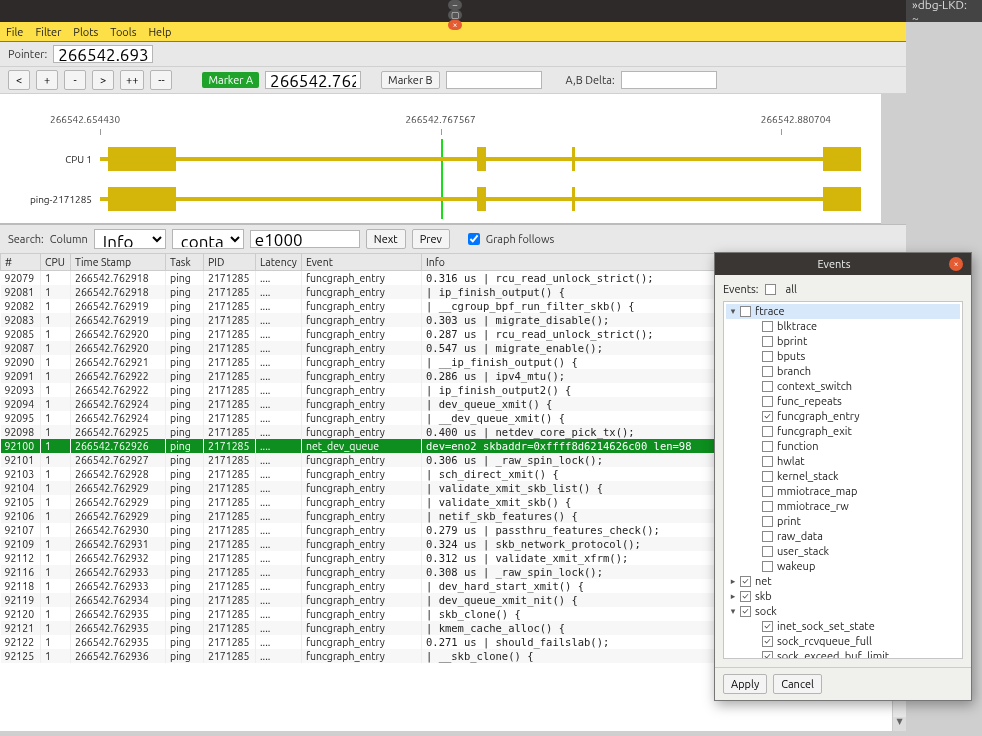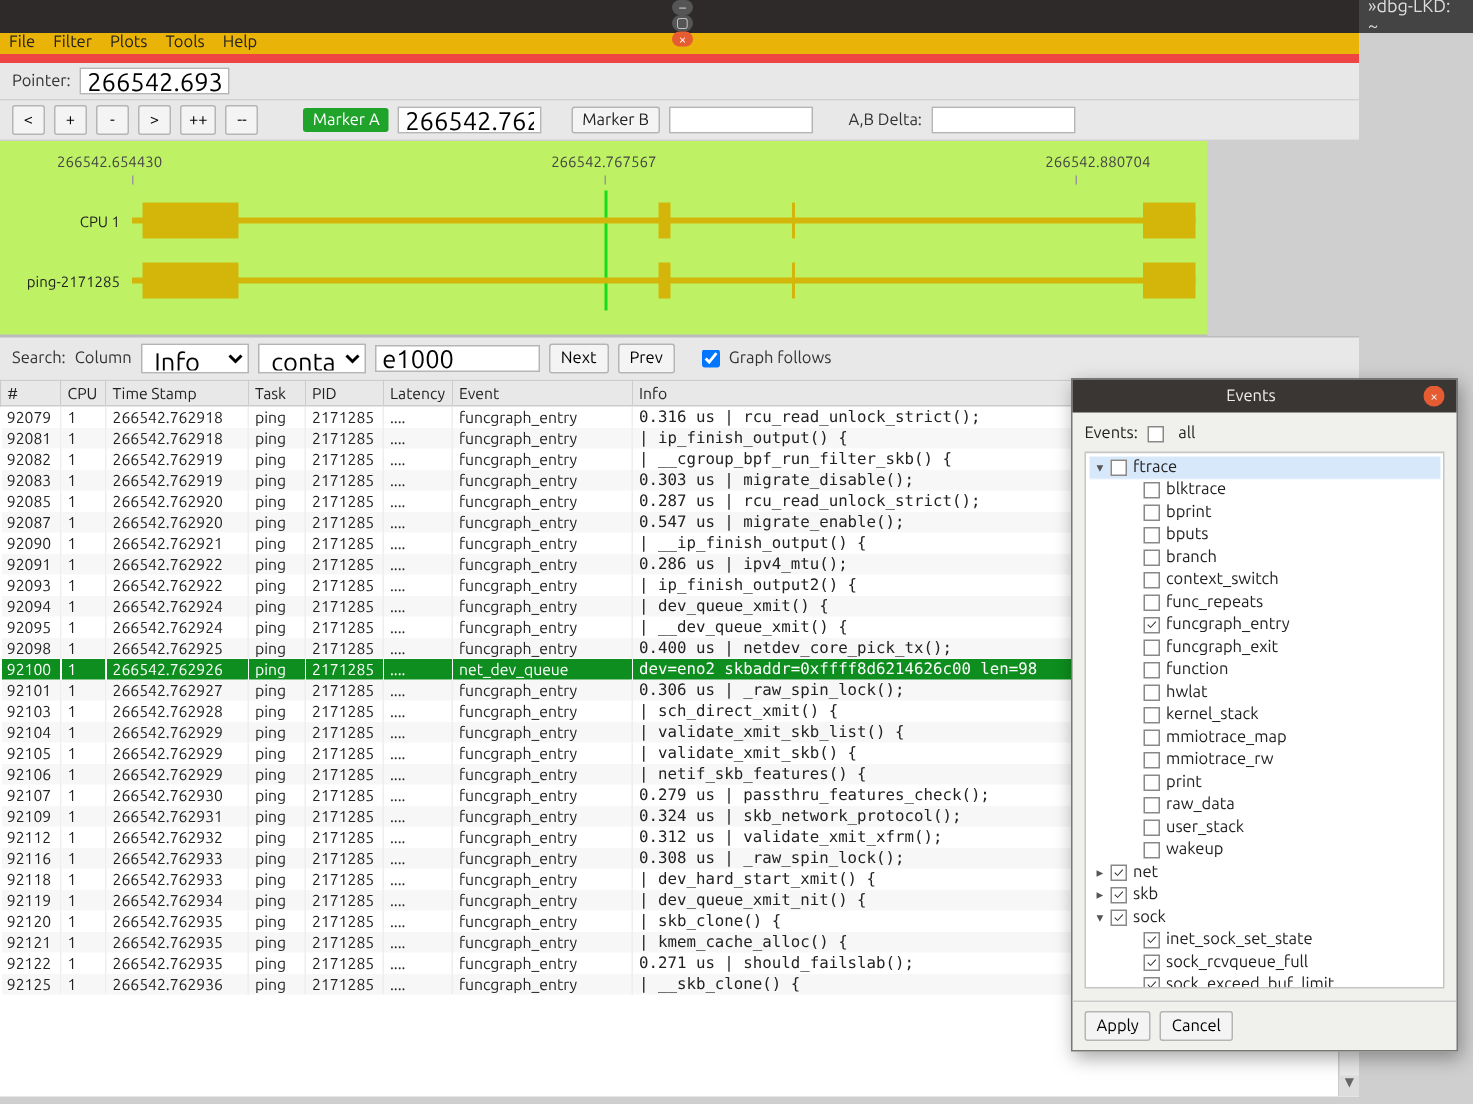--- a/index.html
+++ b/index.html
@@ -7,34 +7,34 @@
 
 
 .titlebar { background: #2e2a2a; color: #ddd; height: 22px; display: flex; align-items: center; padding: 0 6px; font-size: 11px; flex-direction: column; }
 .titlebar.main { width: 906px; }
 .titlebar .title { flex: 1; text-align: center; white-space: nowrap; overflow: hidden; }
 .winbtn { width: 14px; height: 14px; border-radius: 7px; background: #555; margin-left: 4px; display: inline-flex; align-items: center; justify-content: center; color: #ddd; font-size: 9px; cursor: pointer; }
 .winbtn.close { background: #e55b32; color:#fff; }
 .secondary-title { position: absolute; top: 0; right: 0; background: #444; color: #ddd; height: 22px; width: 76px; display: flex; align-items: center; padding: 0 6px; font-size: 12px; }
 
 
-.menubar { background: #eab308; height: 20px; display: flex; align-items: flex-start; padding: 0 6px; gap: 12px; border-bottom: 6px solid #ef4444; width: 906px; }
+.menubar { background: #fde047; height: 20px; display: flex; align-items: center; padding: 0 6px; gap: 12px; border-bottom: 1px solid #ef4444; width: 906px; }
 .menubar span { cursor: pointer; }
 
 
 .toolrow { background: #e8e8e8; padding: 3px 8px; display: flex; align-items: center; gap: 6px; width: 906px; border-bottom: 1px solid #d0d0d0; }
 .label { color: #333; }
 .field { background: #fff; border: 1px solid #b5b5b5; padding: 1px 4px; height: 18px; font-size: 17px; }
 .btn { background: #f4f4f4; border: 1px solid #b5b5b5; border-radius: 2px; padding: 1px 7px; height: 20px; font-size: 11px; cursor: pointer; }
 .btn.small { padding: 1px 5px; min-width: 22px; text-align:center; }
 .marker-a { background: #1fa32b; color: #fff; border-radius: 2px; padding: 2px 6px; }
 .marker-b { background: #f4f4f4; border: 1px solid #b5b5b5; border-radius: 2px; padding: 2px 6px; }
 
 
-.timeline { background: #bef264; padding: 8px; width: 805px; height: 130px; position: relative; border-bottom: 1px solid #bcbcbc; }
+.timeline { background: #ffffff; padding: 20px; width: 881px; height: 130px; position: relative; border-bottom: 1px solid #bcbcbc; }
 .tick-row { display: flex; justify-content: space-between; font-size: 10px; color: #444; padding: 0 30px; }
 .track-area { position: relative; margin-top: 2px; }
 .track { display: flex; align-items: center; height: 40px; }
 .track-label { width: 80px; text-align: right; padding-right: 8px; font-size: 10px; }
 .track-bar { flex: 1; position: relative; height: 30px; }
 .bar-base { position: absolute; left: 0; right: 0; top: 13px; height: 4px; background: #d4b50a; }
 .bar-thick { position: absolute; top: 3px; height: 24px; background: #d4b50a; }
 .cursor-line { position: absolute; width: 2px; background: #1bdc1b; top: 0; bottom: 0; }
 .tick-mark { position: absolute; top: 0; height: 6px; border-left: 1px solid #999; }
 .tick-top { height: 8px; display:flex; position:relative; margin: 4px 80px 0 80px;}

